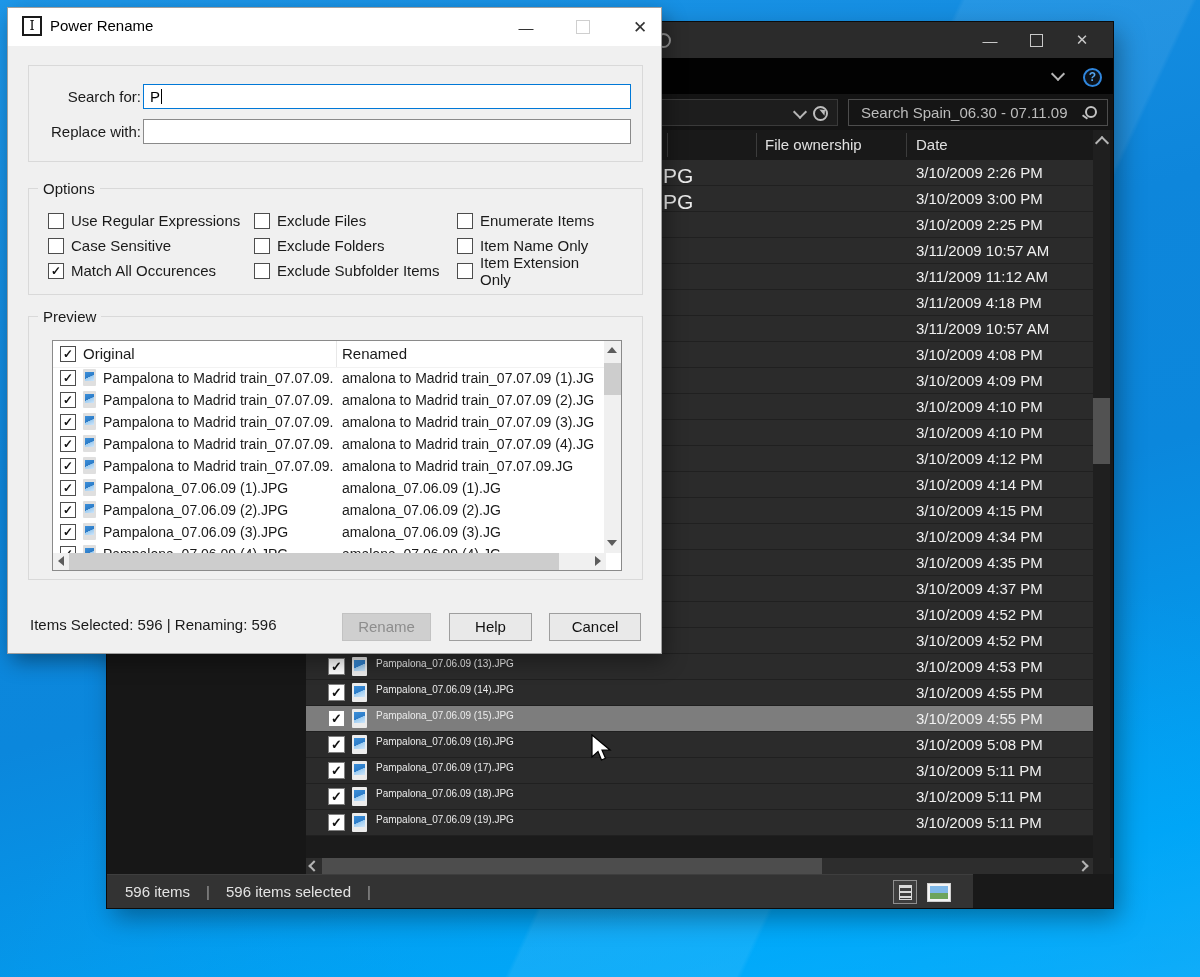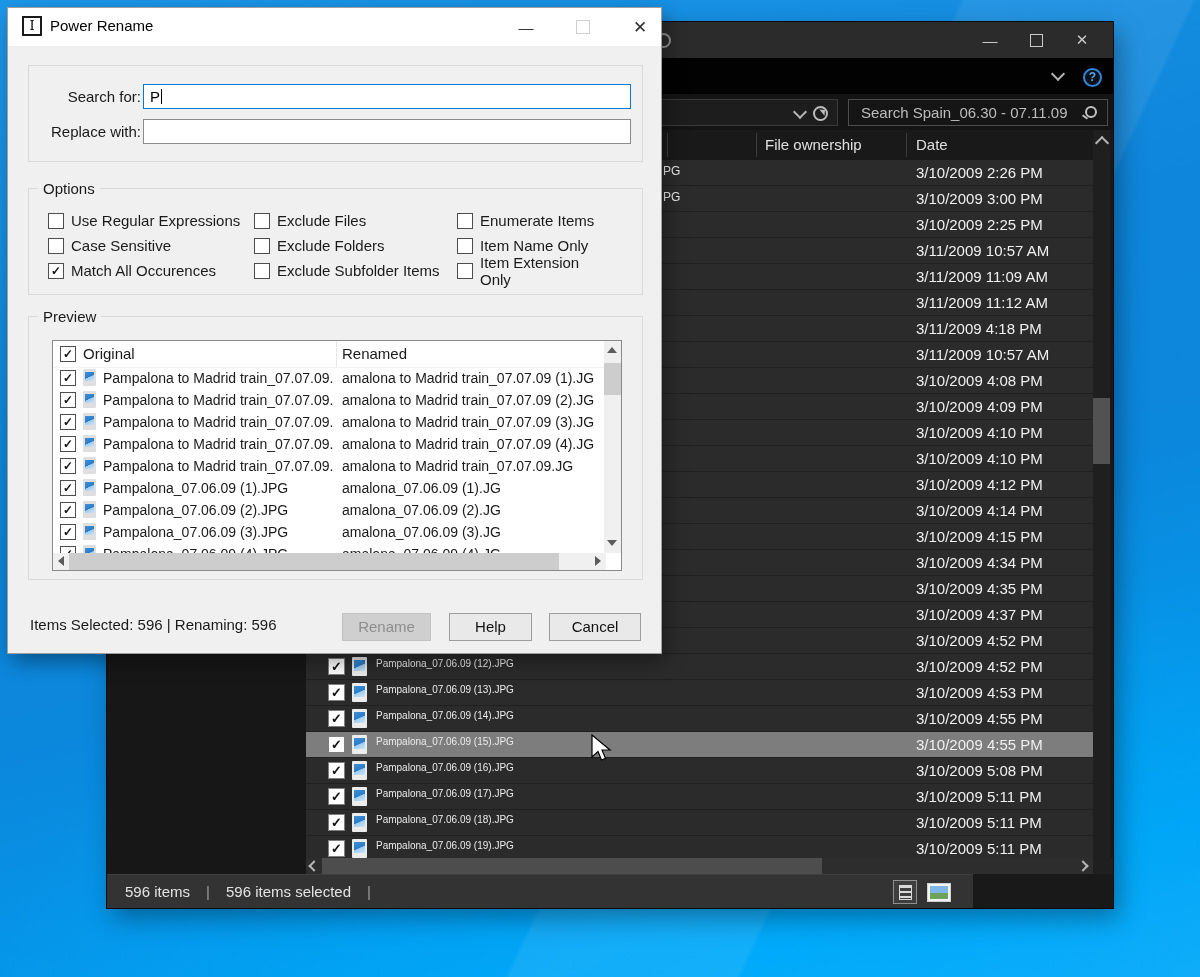--- a/index.html
+++ b/index.html
@@ -39,21 +39,21 @@
   .x-h-own{position:absolute;left:459px;top:6px;}
   .x-h-date{position:absolute;left:610px;top:6px;}
   .x-rows{position:absolute;left:199px;top:138px;width:787px;height:698px;overflow:hidden;background:#1b1b1b;}
   .x-row{position:relative;height:26px;background:#2b2b2b;border-bottom:1px solid #202020;box-sizing:border-box;}
   .x-row.on{background:#7d7d7d;}
   .cbx{position:absolute;left:22px;top:4px;width:15px;height:15px;background:#fff;border:1px solid #7f7f7f;color:#111;font-size:13px;line-height:15px;text-align:center;font-weight:bold;}
   .cbx::after{content:"\2713";}
   .ficon{position:absolute;left:46px;top:3px;width:15px;height:19px;background:#ececec;border-radius:1px;}
   .ficon::before{content:"";position:absolute;left:2px;right:2px;top:3px;height:11px;background:linear-gradient(155deg,#3c8fd9 0%,#2c7cc8 52%,#9ccbf0 54%,#cfe6fa 100%);}
   .fname{position:absolute;left:70px;top:4px;color:#ebebeb;font-size:10px;white-space:nowrap;text-align:right;}
-  .ffrag{position:absolute;left:357px;top:4px;color:#ebebeb;font-size:12px;}
+  .ffrag{position:absolute;left:357px;top:4px;color:#ebebeb;font-size:21px;}
   .fdate{position:absolute;left:610px;top:4px;color:#f0f0f0;font-size:15px;white-space:nowrap;}
   .x-vscroll{position:absolute;left:986px;top:108px;width:17px;height:744px;background:#1f1f1f;}
   .x-vthumb{position:absolute;left:0;top:268px;width:17px;height:66px;background:#525252;}
   .x-varrow{position:absolute;left:4px;}
   .x-hscroll{position:absolute;left:199px;top:836px;width:787px;height:16px;background:#2d2d2d;}
   .x-hthumb{position:absolute;left:16px;top:0;width:500px;height:16px;background:#4d4d4d;}
   .x-harrow{position:absolute;top:4px;}
   .x-corner{position:absolute;left:986px;top:836px;width:20px;height:16px;background:#1f1f1f;}
   .x-status{position:absolute;left:0;top:852px;width:866px;height:34px;background:#333;border-top:1px solid #3e3e3e;box-sizing:border-box;color:#e3e3e3;font-size:15px;display:flex;align-items:center;gap:16px;padding-left:18px;}
   .x-status .sep{color:#9a9a9a;}
@@ -189,27 +189,20 @@
         </div>
 
         <div class="x-row">
           <span class="cbx"></span>
           <span class="ficon"></span>
           <span class="fname"></span>
           <span class="ffrag"></span>
           <span class="fdate">3/11/2009 10:57 AM</span>
         </div>
 
-        <div class="x-row">
-          <span class="cbx"></span>
-          <span class="ficon"></span>
-          <span class="fname"></span>
-          <span class="ffrag"></span>
-          <span class="fdate">3/11/2009 11:09 AM</span>
-        </div>
 
         <div class="x-row">
           <span class="cbx"></span>
           <span class="ficon"></span>
           <span class="fname"></span>
           <span class="ffrag"></span>
           <span class="fdate">3/11/2009 11:12 AM</span>
         </div>
 
         <div class="x-row">

